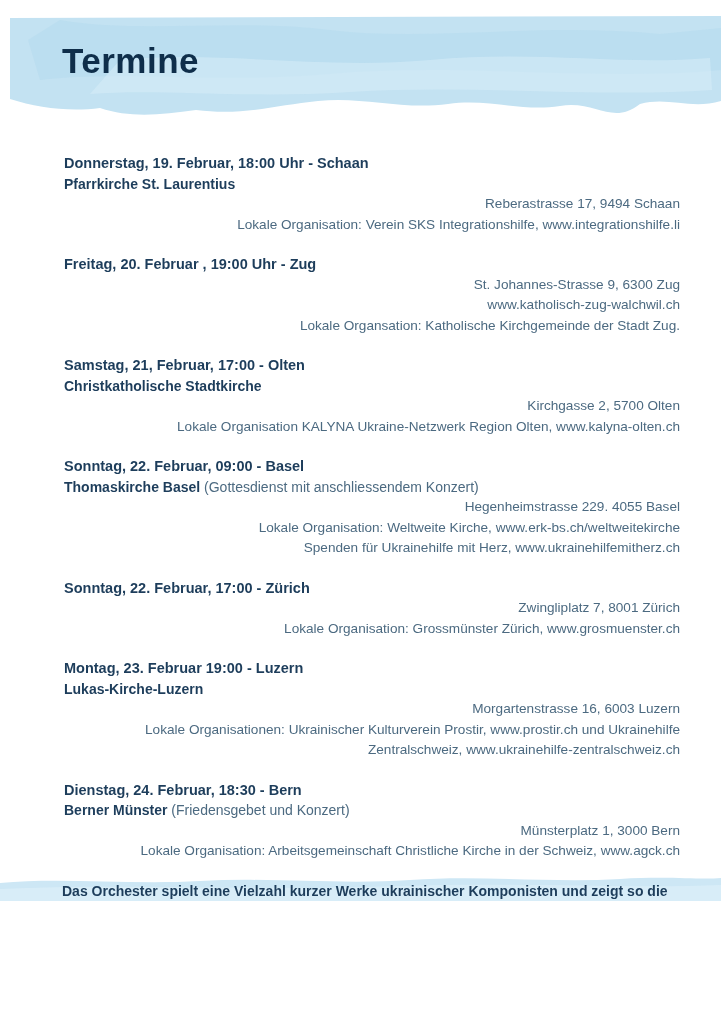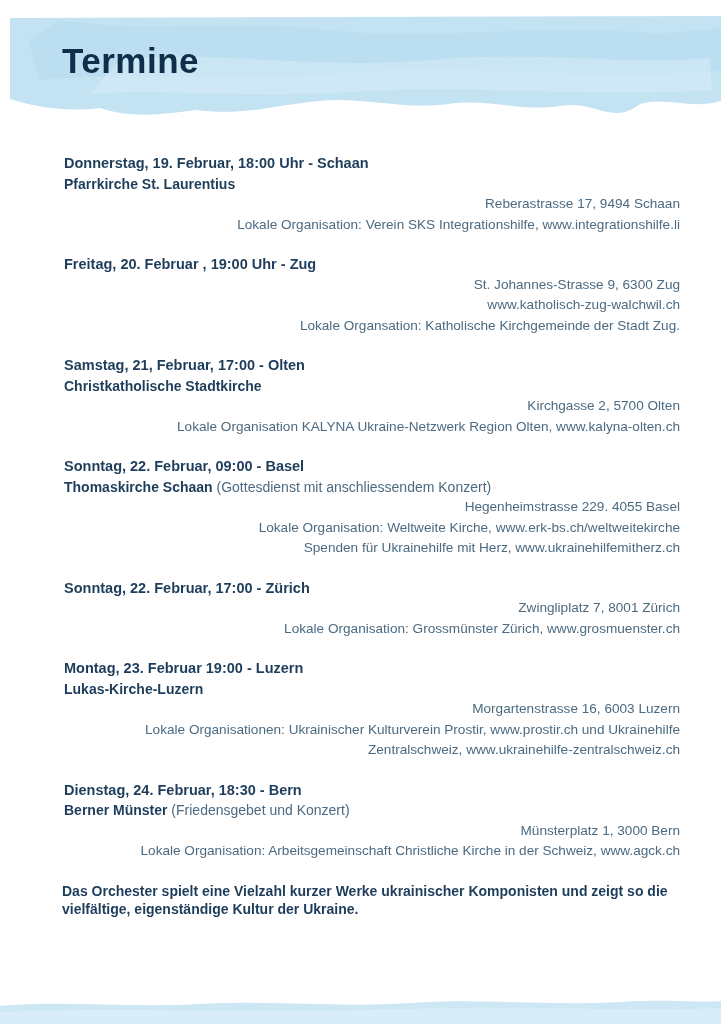--- a/index.html
+++ b/index.html
@@ -1,20 +1,20 @@
 <!DOCTYPE html>
 <html lang="de"><head>
 <meta charset="utf-8">
 <title>Termine</title>
 <style>
   html, body { margin: 0; padding: 0; background: #ffffff; }
   .page {
     position: relative;
     width: 721px;
-    height: 1024px;
+    height: 901px;
     background: #ffffff;
     overflow: hidden;
     font-family: "Liberation Sans", sans-serif;
     color: #4c6a81;
   }
   .header-band {
     position: absolute;
     top: 0; left: 0;
     width: 721px; height: 132px;
     pointer-events: none;
@@ -118,21 +118,21 @@
 
     <section class="event">
       <h2 class="event-date">Samstag, 21, Februar, 17:00 - Olten</h2>
       <p class="event-venue"><strong>Christkatholische Stadtkirche</strong> <span></span></p>
       <p class="body-line">Kirchgasse 2, 5700 Olten</p>
       <p class="body-line">Lokale Organisation KALYNA Ukraine-Netzwerk Region Olten, www.kalyna-olten.ch</p>
     </section>
 
     <section class="event">
       <h2 class="event-date">Sonntag, 22. Februar, 09:00 - Basel</h2>
-      <p class="event-venue"><strong>Thomaskirche Schaan</strong> <span>(Gottesdienst mit anschliessendem Konzert)</span></p>
+      <p class="event-venue"><strong>Thomaskirche Basel</strong> <span>(Gottesdienst mit anschliessendem Konzert)</span></p>
       <p class="body-line">Hegenheimstrasse 229. 4055 Basel</p>
       <p class="body-line">Lokale Organisation: Weltweite Kirche, www.erk-bs.ch/weltweitekirche</p>
       <p class="body-line">Spenden für Ukrainehilfe mit Herz, www.ukrainehilfemitherz.ch</p>
     </section>
 
     <section class="event">
       <h2 class="event-date">Sonntag, 22. Februar, 17:00 - Zürich</h2>
       <p class="body-line">Zwingliplatz 7, 8001 Zürich</p>
       <p class="body-line">Lokale Organisation: Grossmünster Zürich, www.grosmuenster.ch</p>
     </section>

